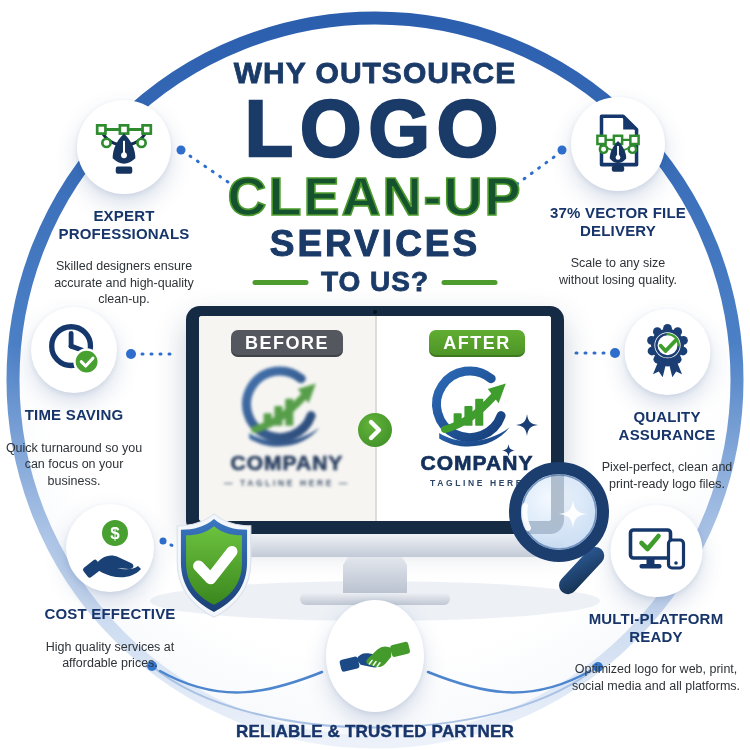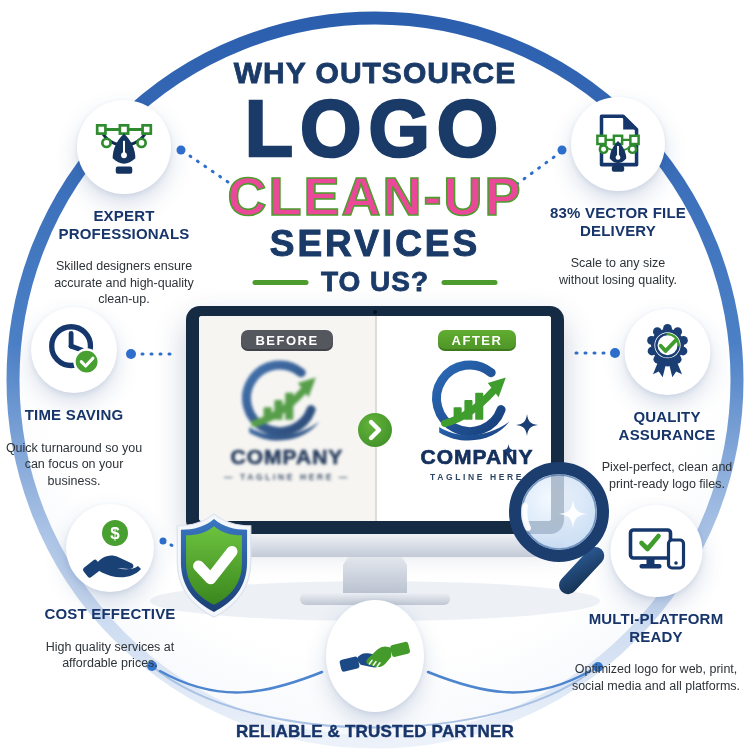--- a/index.html
+++ b/index.html
@@ -8,21 +8,21 @@
     font-family:"Liberation Sans",sans-serif;background:#ffffff;
   }
   .stage *{box-sizing:border-box;}
   svg.bg{position:absolute;left:0;top:0;z-index:0;}
 
   
   .title{position:absolute;left:375px;top:56px;transform:translateX(-50%);
          text-align:center;z-index:4;color:#1a3a68;white-space:nowrap;}
   .t1{font-size:30px;font-weight:700;letter-spacing:1px;-webkit-text-stroke:.8px #1a3a68;}
   .t2{font-size:79px;font-weight:700;line-height:.95;letter-spacing:7px;-webkit-text-stroke:2.6px #1a3a68;margin-top:1px;}
-  .t3{font-size:54px;font-weight:700;line-height:1;letter-spacing:2px;color:#ec4899;-webkit-text-stroke:1.6px #4d9c2d;margin-top:3px;}
+  .t3{font-size:54px;font-weight:700;line-height:1;letter-spacing:2px;color:#14532d;-webkit-text-stroke:1.6px #4d9c2d;margin-top:3px;}
   .t4{font-size:37px;font-weight:700;line-height:1.05;letter-spacing:3px;-webkit-text-stroke:1px #1a3a68;margin-top:2px;}
   .t5{font-size:28px;font-weight:700;line-height:1.1;letter-spacing:1px;-webkit-text-stroke:.8px #1a3a68;
       display:flex;align-items:center;justify-content:center;gap:12px;margin-top:3px;}
   .t5 .dash{display:inline-block;width:56px;height:5px;border-radius:3px;background:#4d9c2d;}
 
   
   .feature{position:absolute;transform:translateX(-50%);text-align:center;z-index:5;}
   .f-circle{margin:0 auto;background:#ffffff;border-radius:50%;
             box-shadow:0 10px 22px rgba(35,70,135,.18),0 2px 5px rgba(35,70,135,.10);
             display:flex;align-items:center;justify-content:center;}
@@ -55,21 +55,21 @@
   .camera-dot{position:absolute;left:50%;top:4px;transform:translateX(-50%);
               width:4px;height:4px;border-radius:50%;background:#061220;}
   .screen{position:absolute;left:13px;top:10px;right:13px;bottom:13px;
           background:#ffffff;border-radius:3px;overflow:hidden;}
   .pane{position:absolute;top:0;bottom:0;width:50%;display:flex;flex-direction:column;
         align-items:center;}
   .pane.before{left:0;background:#f6f5f2;}
   .pane.after{right:0;background:#ffffff;padding-left:28px;}
   .divider{position:absolute;left:50%;top:0;bottom:0;width:2px;background:#dcdcda;}
   .badge{margin-top:14px;padding:3px 14px;border-radius:7px;color:#fff;
-         font-size:13px;font-weight:700;letter-spacing:1.5px;}
+         font-size:18px;font-weight:700;letter-spacing:1.5px;}
   .badge.b-before{background:#54585e;box-shadow:inset 0 -2px 0 rgba(0,0,0,.25);}
   .badge.b-after{background:linear-gradient(#61ad31,#4c9326);box-shadow:inset 0 -2px 0 rgba(0,0,0,.18);}
   .logo-wrap{display:flex;flex-direction:column;align-items:center;margin-top:2px;}
   .logo-wrap.blurry{filter:blur(1.4px) saturate(.82) opacity(.93);}
   .logo-name{font-size:21px;font-weight:700;letter-spacing:1px;color:#14305c;
              -webkit-text-stroke:.7px #14305c;margin-top:-2px;}
   .logo-tag{font-size:8.5px;font-weight:700;letter-spacing:2.6px;color:#2e4668;margin-top:3px;}
   .chevron{position:absolute;left:50%;top:96px;transform:translateX(-50%);z-index:2;}
   .chin{position:absolute;left:186px;top:534px;width:378px;height:23px;
         background:linear-gradient(#eef1f5,#c3cad7);border-radius:0 0 9px 9px;}
@@ -179,21 +179,21 @@
             <rect x="44" y="24" width="8" height="8"></rect>
           <circle cx="18" cy="37" r="3.6"></circle>
             <circle cx="46" cy="37" r="3.6"></circle>
         </g>
         <path d="M32 29 C37 34 40 40 40 46 C35 52 29 52 24 46 C24 40 27 34 32 29 Z" fill="#14335e"></path>
         <line x1="32" y1="34" x2="32" y2="44" stroke="#ffffff" stroke-width="1.8"></line>
         <circle cx="32" cy="45" r="2.3" fill="#ffffff"></circle>
         <rect x="26" y="53" width="12" height="6" rx="2" fill="#14335e"></rect>
       </svg>
     </div>
-    <div class="f-title">83% VECTOR FILE DELIVERY</div>
+    <div class="f-title">37% VECTOR FILE DELIVERY</div>
     <div class="f-desc">Scale to any size without losing quality.</div>
   </div>
 
   <div class="feature" id="f-time">
     <div class="f-circle">
       <svg width="62" height="62" viewBox="0 0 64 64">
         <circle cx="29" cy="28" r="20" fill="none" stroke="#16376b" stroke-width="5.5"></circle>
         <line x1="29" y1="28" x2="29" y2="15" stroke="#16376b" stroke-width="5" stroke-linecap="round"></line>
         <line x1="29" y1="28" x2="40" y2="32" stroke="#16376b" stroke-width="5" stroke-linecap="round"></line>
         <circle cx="45" cy="44" r="12.5" fill="#47a02f" stroke="#ffffff" stroke-width="2.5"></circle>

